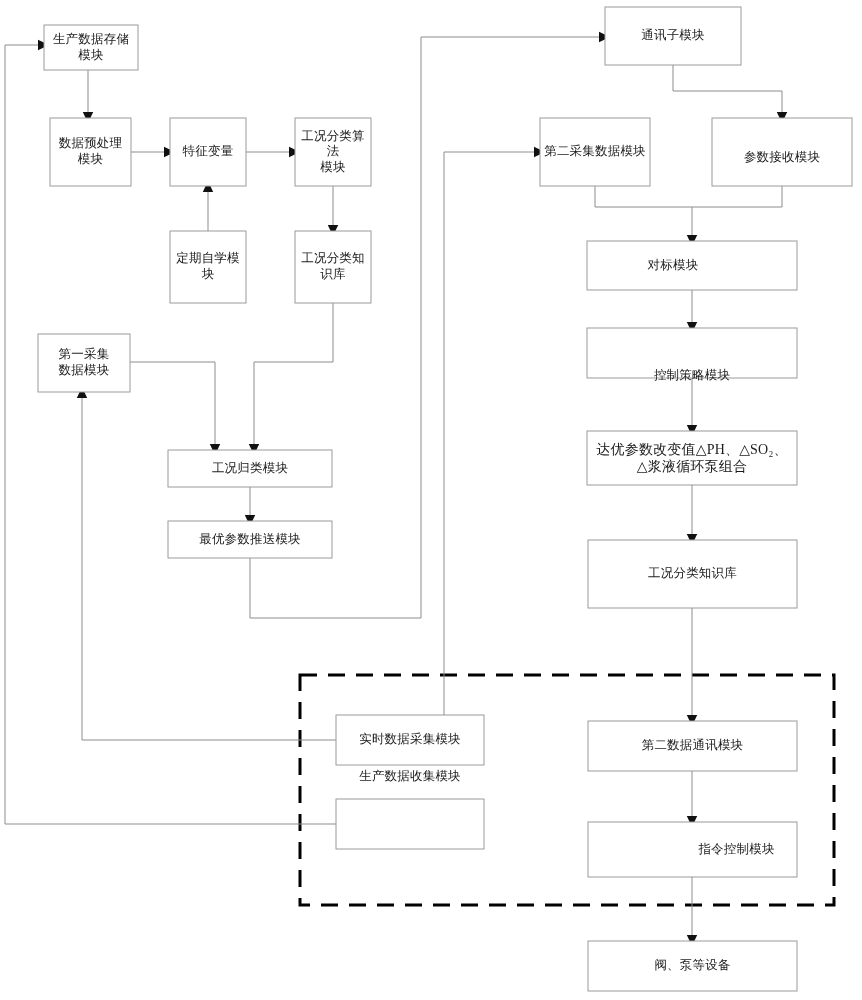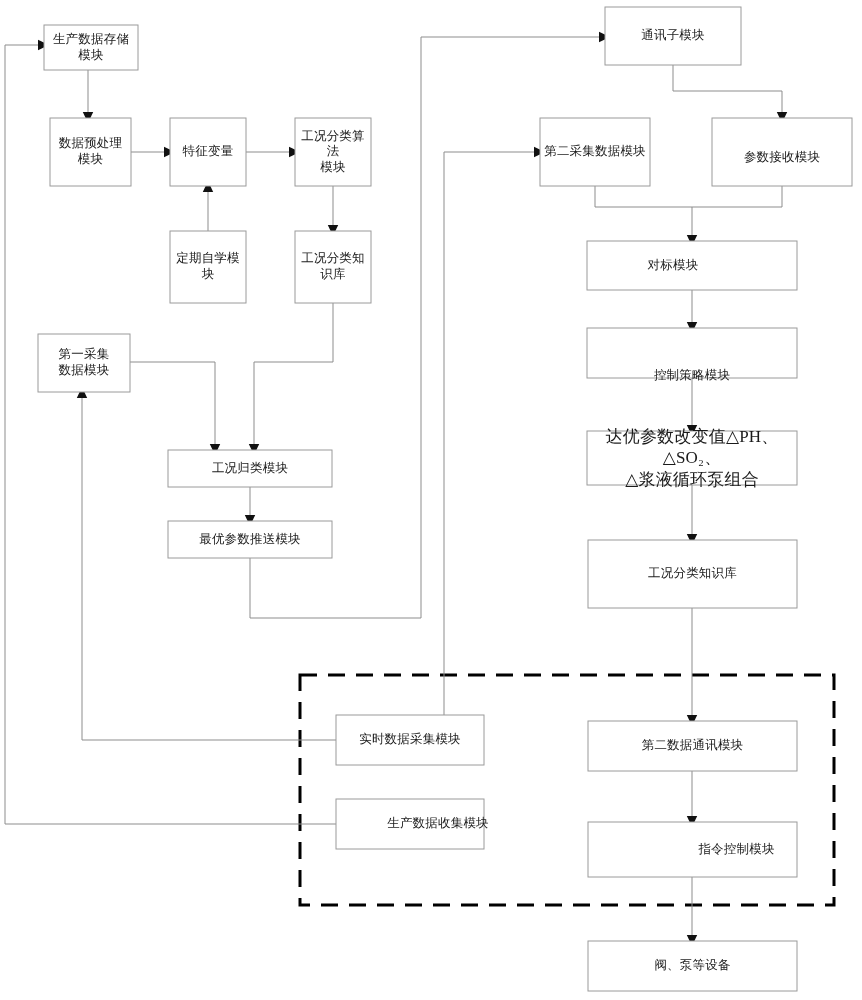--- a/index.html
+++ b/index.html
@@ -142,26 +142,26 @@
       <div class="node-label" style="left: 170px; top: 118px; width: 76px; height: 68px;">特征变量</div>
       <div class="node-label" style="left: 295px; top: 118px; width: 76px; height: 68px;">工况分类算法
 模块</div>
       <div class="node-label" style="left: 170px; top: 231px; width: 76px; height: 72px;">定期自学模块</div>
       <div class="node-label" style="left: 295px; top: 231px; width: 76px; height: 72px;">工况分类知识库</div>
       <div class="node-label" style="left: 38px; top: 334px; width: 92px; height: 58px;">第一采集
 数据模块</div>
       <div class="node-label" style="left: 168px; top: 450px; width: 164px; height: 37px;">工况归类模块</div>
       <div class="node-label" style="left: 168px; top: 521px; width: 164px; height: 37px; border-radius: 6px;">最优参数推送模块</div>
       <div class="node-label" style="left: 336px; top: 715px; width: 148px; height: 50px;">实时数据采集模块</div>
-      <div class="node-label" style="left: 336px; top: 807px; width: 148px; height: 34px; margin-left: 28px;">生产数据收集模块</div>
+      <div class="node-label" style="left: 336px; top: 760px; width: 148px; height: 34px;">生产数据收集模块</div>
       <div class="node-label" style="left: 605px; top: 7px; width: 136px; height: 58px;">通讯子模块</div>
       <div class="node-label" style="left: 540px; top: 118px; width: 110px; height: 68px;">第二采集数据模块</div>
       <div class="node-label" style="left: 712px; top: 118px; width: 140px; height: 80px;">参数接收模块</div>
       <div class="node-label" style="left: 587px; top: 241px; width: 172px; height: 49px; border-radius: 19px;">对标模块</div>
       <div class="node-label" style="left: 587px; top: 328px; width: 210px; height: 50px; margin-top: 23px;">控制策略模块</div>
-      <div class="node-label" style="left: 587px; top: 431px; width: 210px; height: 54px; font-size: 17px;">达优参数改变值△PH、△SO₂、
+      <div class="node-label" style="left: 587px; top: 431px; width: 210px; height: 54px; font-size: 14px;">达优参数改变值△PH、△SO₂、
 △浆液循环泵组合</div>
       <div class="node-label" style="left: 588px; top: 540px; width: 209px; height: 68px;">工况分类知识库</div>
       <div class="node-label" style="left: 588px; top: 721px; width: 209px; height: 50px;">第二数据通讯模块</div>
       <div class="node-label" style="left: 588px; top: 822px; width: 209px; height: 55px; margin-left: 44px;">指令控制模块</div>
       <div class="node-label" style="left: 588px; top: 941px; width: 209px; height: 50px;">阀、泵等设备</div>
     </div>
 </div>
 
 </body></html>

